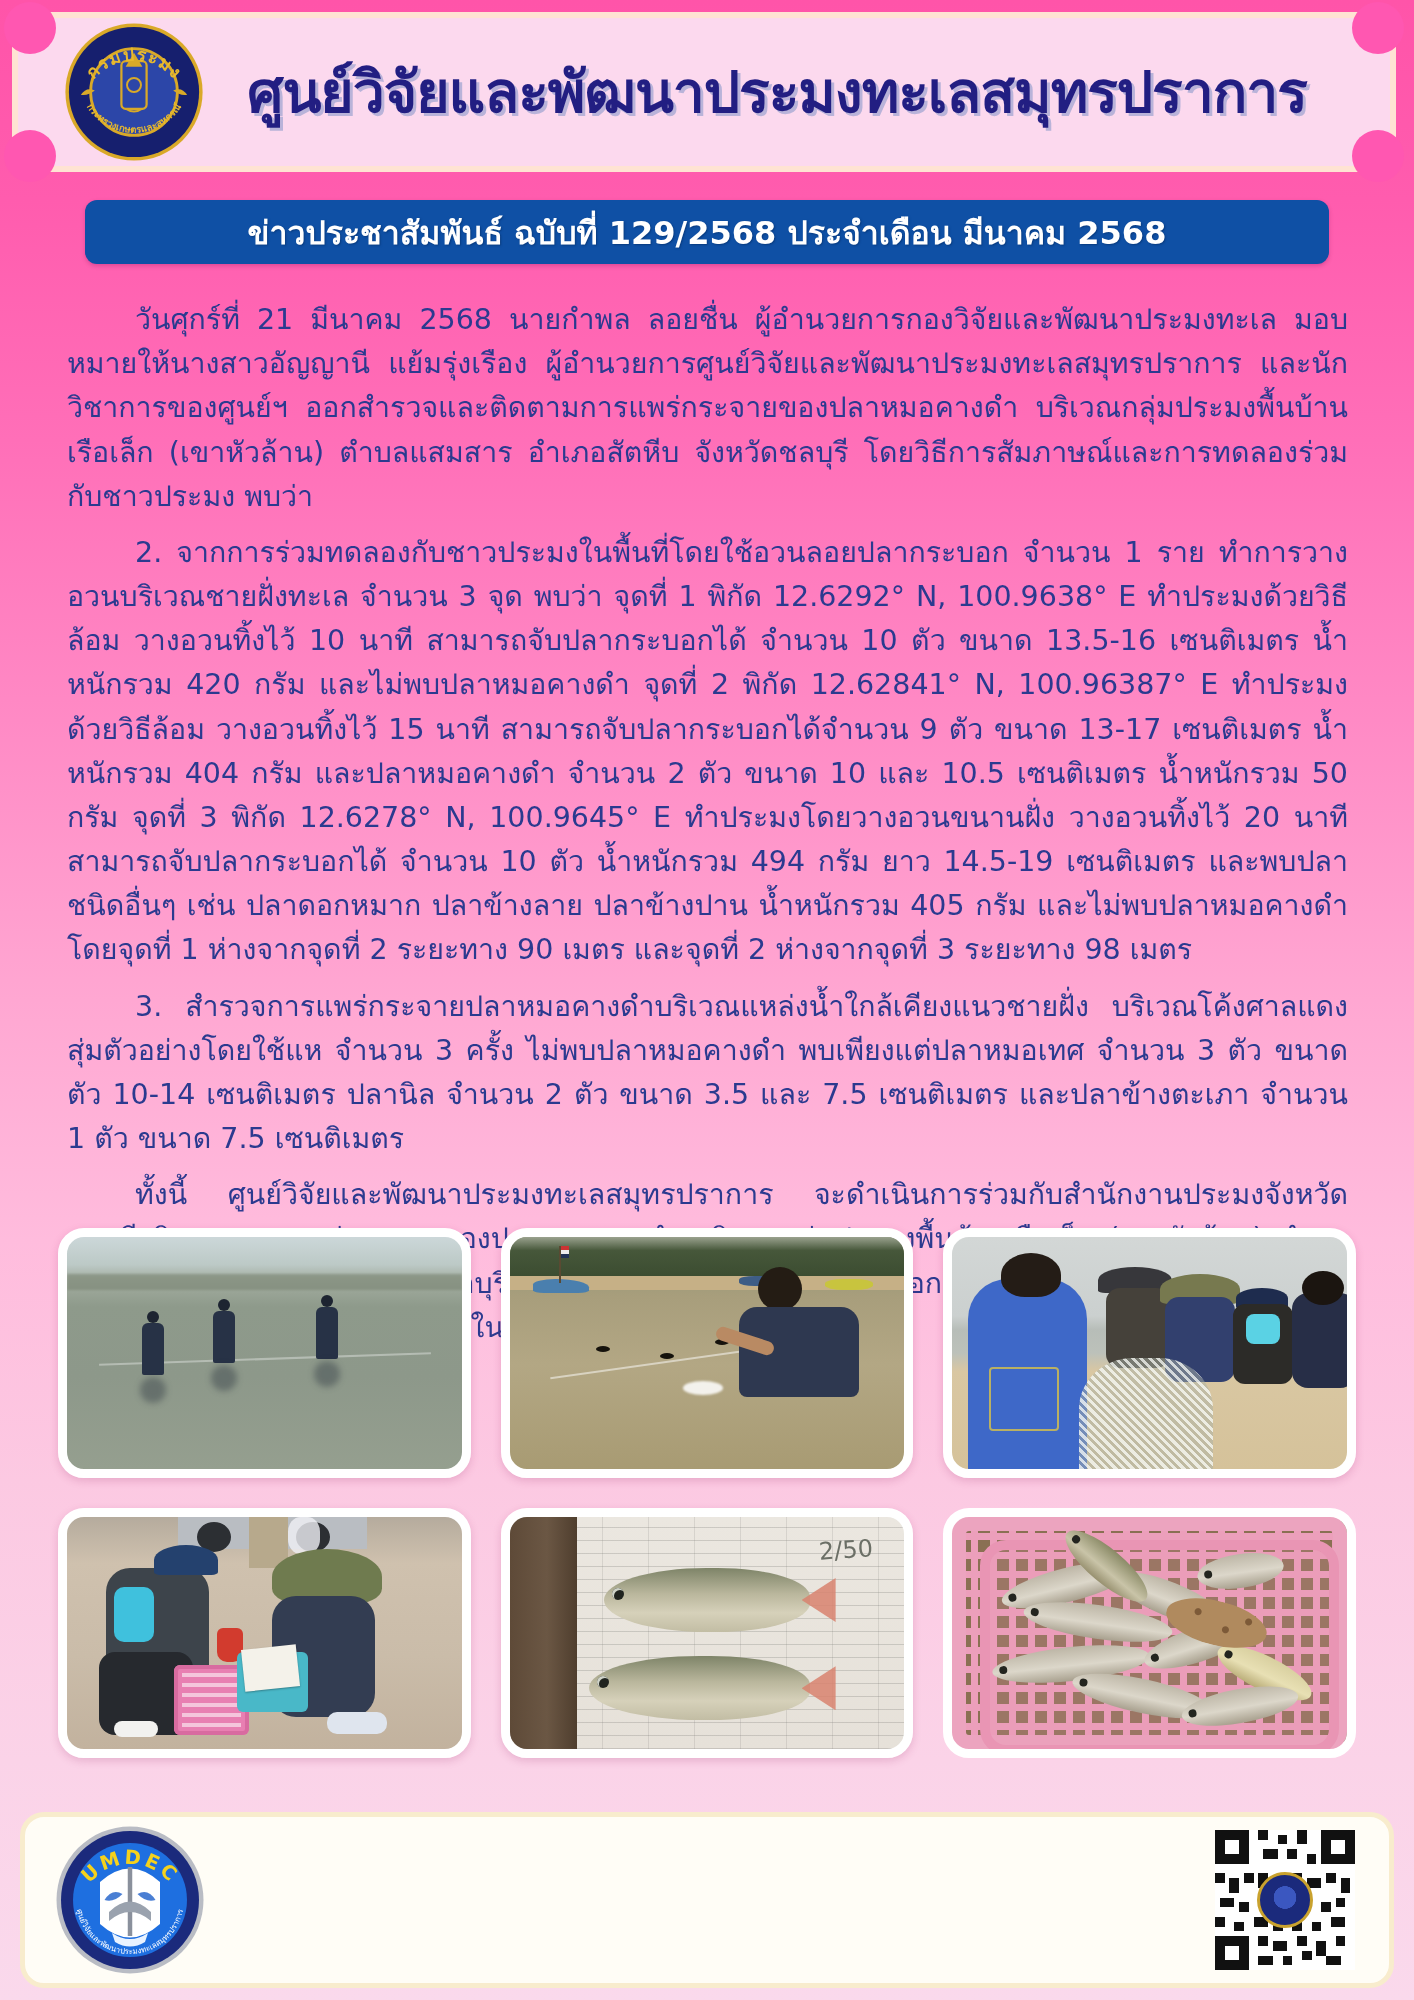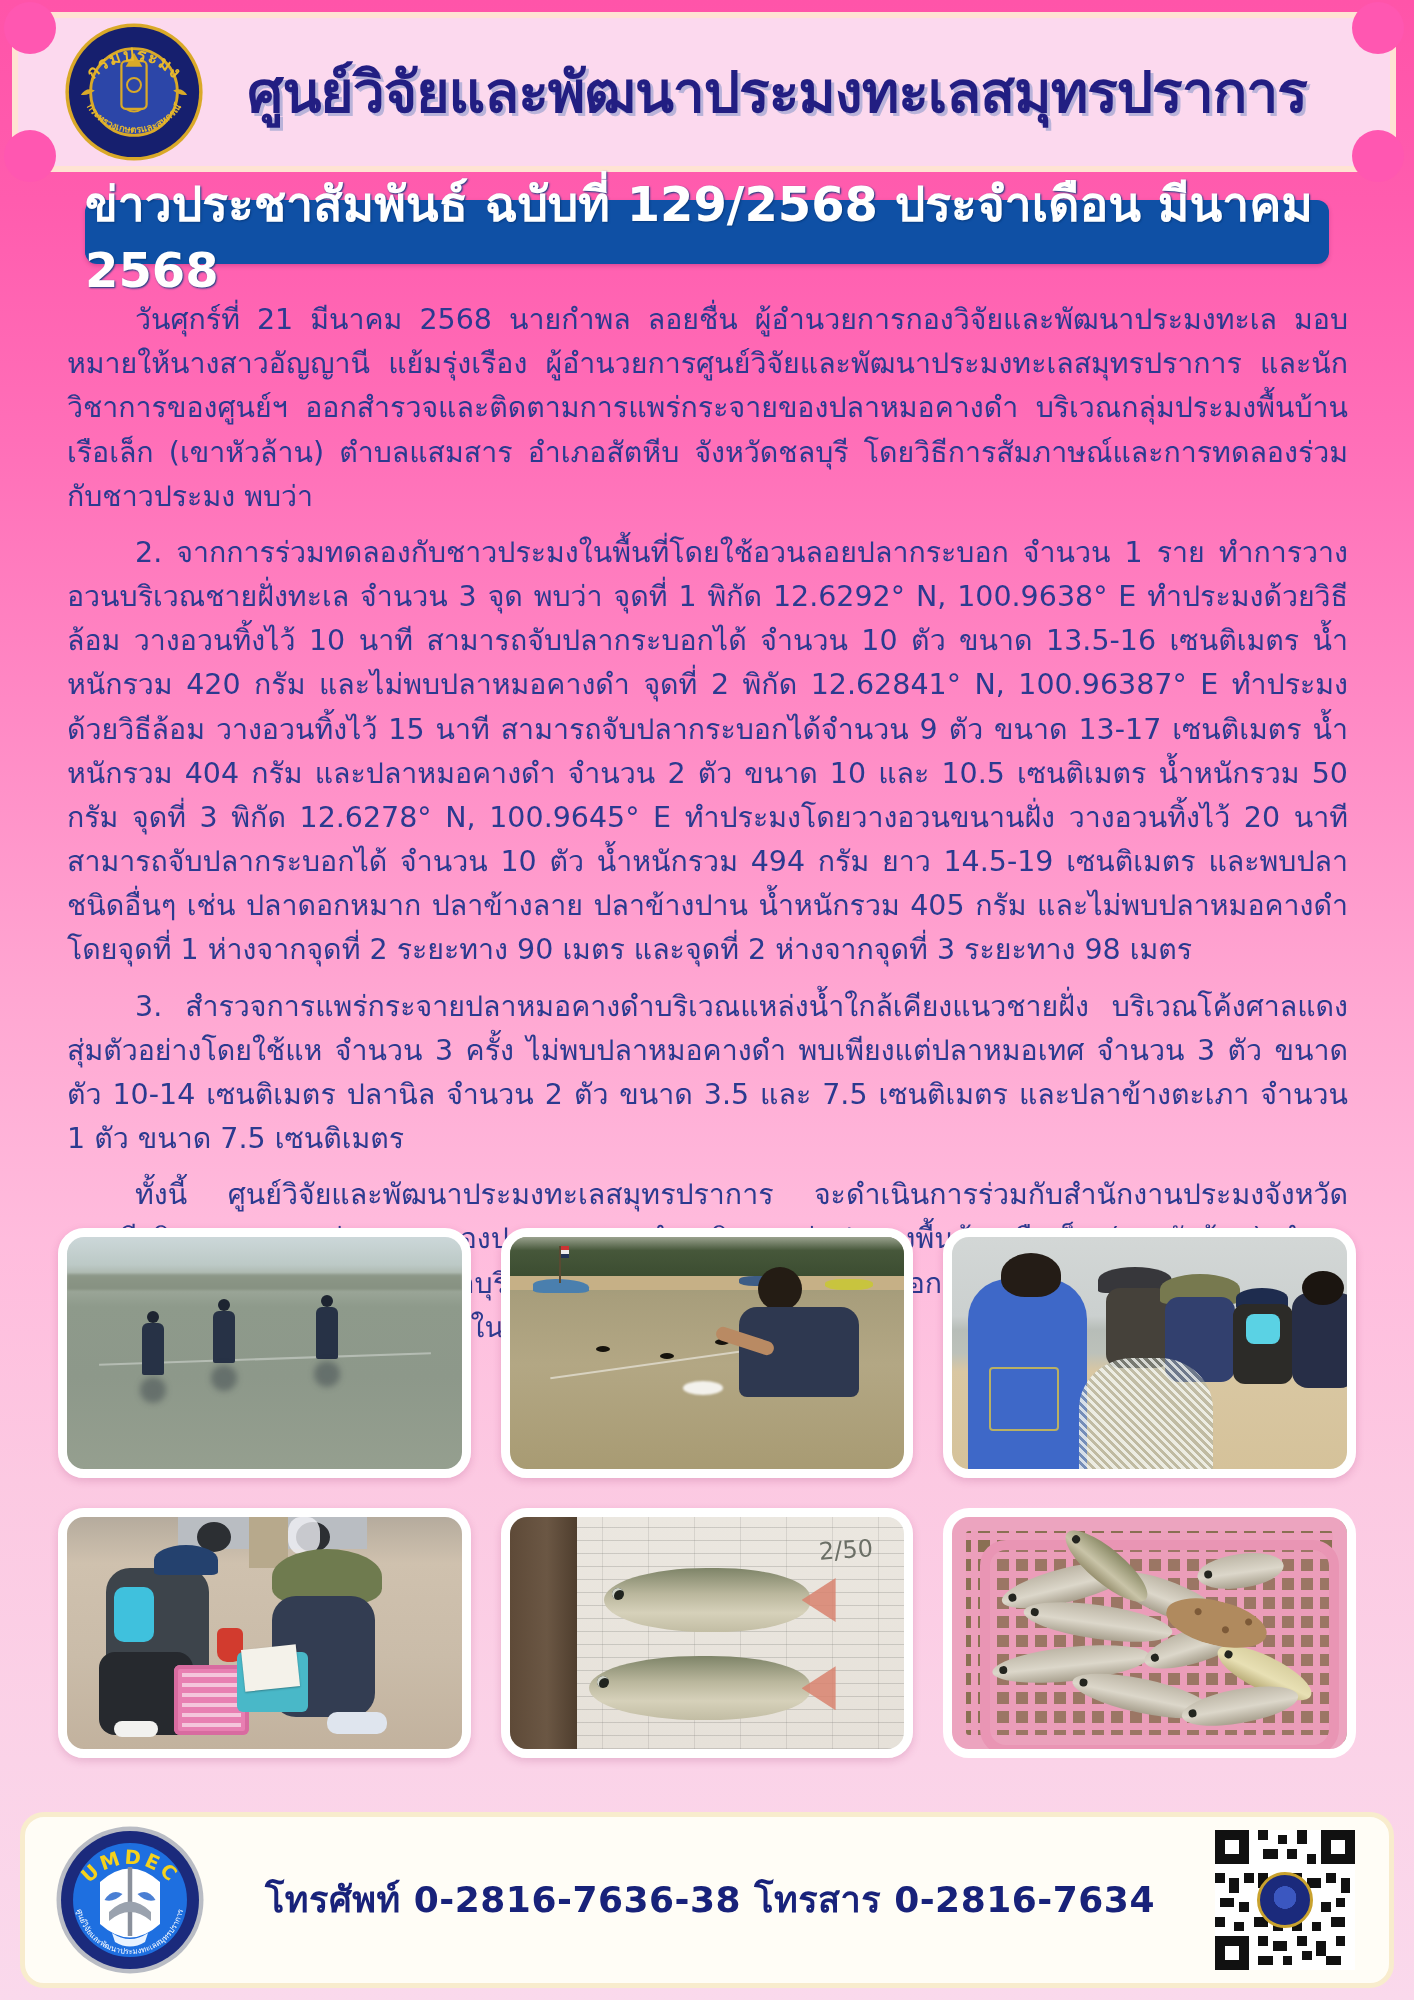--- a/index.html
+++ b/index.html
@@ -26,21 +26,21 @@
   .title-en{
     margin-top:10px;font-family:"Liberation Serif",serif;font-weight:bold;
     font-size:27px;color:#1b1b6e;letter-spacing:1.5px;
   }
   
   .banner{
     position:absolute;left:85px;top:200px;width:1244px;height:64px;
     background:#0f50a5;border-radius:12px;display:flex;align-items:center;justify-content:center;
     box-shadow:0 2px 4px rgba(120,0,70,.25);
   }
-  .banner-text{color:#ffffff;font-size:48px;font-weight:bold;text-shadow:1px 1px 2px #083a7e;}
+  .banner-text{color:#ffffff;font-size:32px;font-weight:bold;text-shadow:1px 1px 2px #083a7e;}
   
   .article{
     position:absolute;left:55px;top:286px;width:1305px;
     color:#2b3a8f;font-size:28.5px;line-height:1.55;text-align:justify;font-weight:500;
   }
   .article p{margin:12px;text-indent:68px;}
   
   .photos{
     position:absolute;left:58px;top:1228px;width:1298px;
     display:grid;grid-template-columns:1fr 1fr 1fr;grid-gap:30px 30px;
@@ -311,21 +311,20 @@
     </defs>
     <text font-size="13" font-weight="bold" fill="#f5d21c" letter-spacing="2">
       <textPath href="#uTop" startOffset="50%" text-anchor="middle">UMDEC</textPath>
     </text>
     <text font-size="5.2" fill="#ffffff">
       <textPath href="#uBot" startOffset="50%" text-anchor="middle">ศูนย์วิจัยและพัฒนาประมงทะเลสมุทรปราการ</textPath>
     </text>
   </svg>
 
   <div class="footer-texts">
-    <div class="phone-line">โทรศัพท์ 0-2816-7636-38 โทรสาร 0-2816-7634</div>
   </div>
 
   <div class="qr-wrap">
     <svg viewBox="0 0 29 29" shape-rendering="crispEdges">
       <rect width="29" height="29" fill="#ffffff"></rect>
       <g fill="#111111">
         <path d="M0 0h7v7h-7z M2 2h3v3h-3z" fill-rule="evenodd"></path>
         <path d="M22 0h7v7h-7z M24 2h3v3h-3z" fill-rule="evenodd"></path>
         <path d="M0 22h7v7h-7z M2 24h3v3h-3z" fill-rule="evenodd"></path>
         <rect x="9" y="0" width="2" height="2"></rect>

